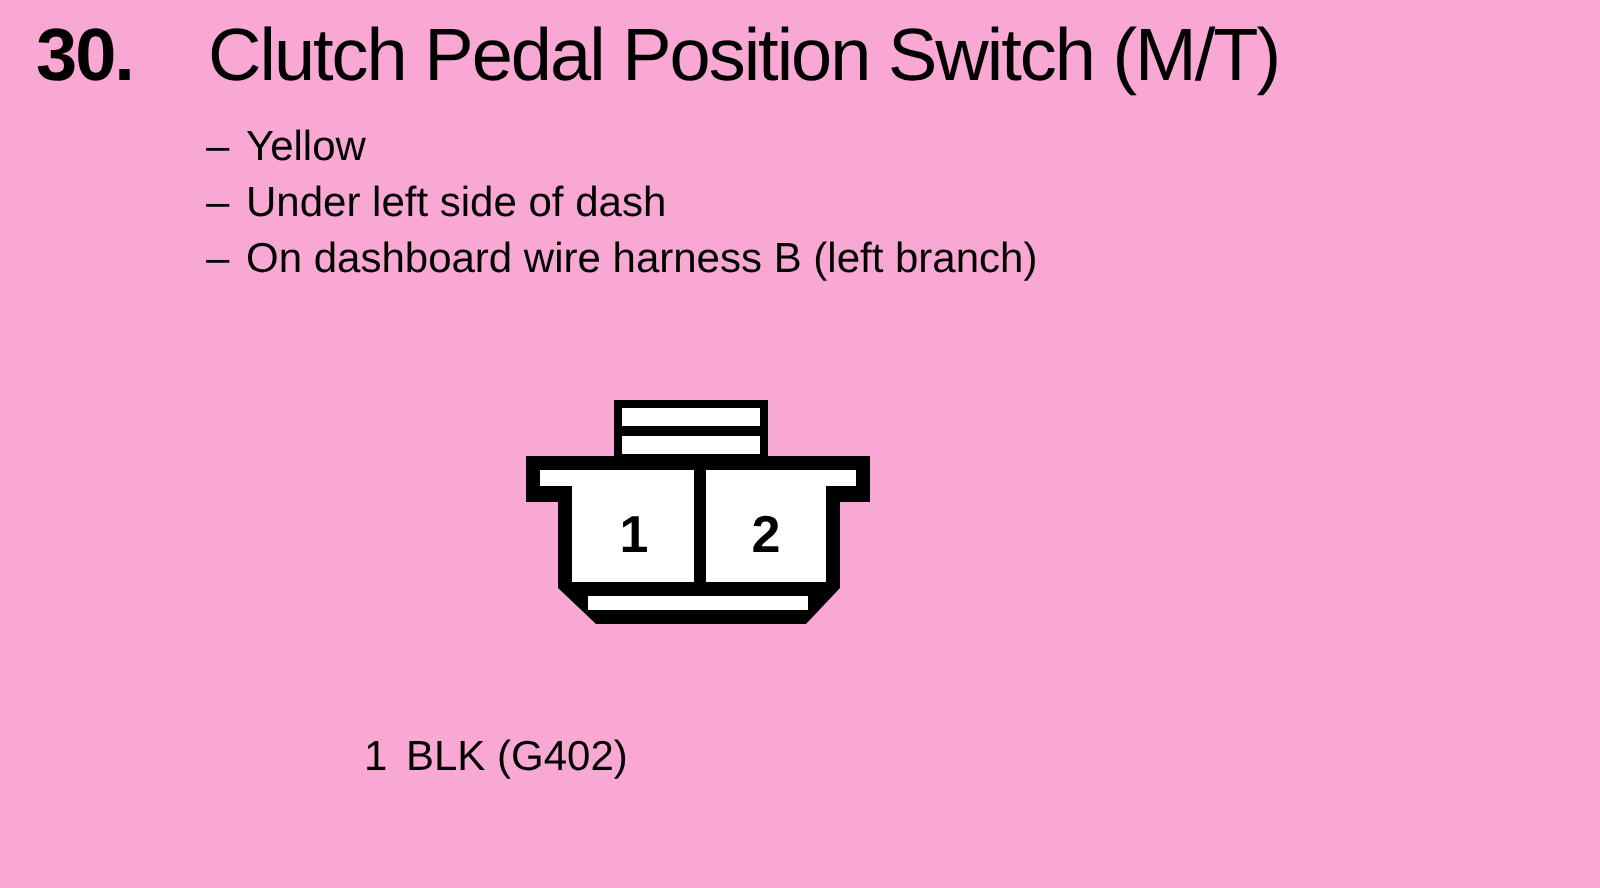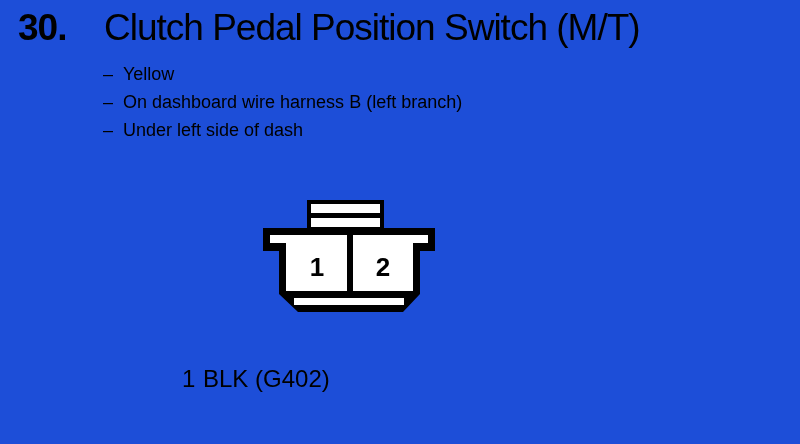--- a/index.html
+++ b/index.html
@@ -1,20 +1,20 @@
 <!DOCTYPE html>
 <html><head>
 <meta charset="utf-8">
 <style>
   html, body { margin: 0; padding: 0; background: #ffffff; }
   .page {
     position: relative;
     width: 800px;
     height: 444px;
-    background: #1d4ed8;
+    background: #f9a8d4;
     color: #000000;
     font-family: "Liberation Sans", sans-serif;
     overflow: hidden;
   }
   .section-number {
     position: absolute;
     left: 18px;
     top: 7px;
     font-size: 37px;
     font-weight: bold;
@@ -27,40 +27,40 @@
     top: 7px;
     font-size: 37px;
     font-weight: normal;
     letter-spacing: -1px;
     white-space: nowrap;
   }
   .detail-list {
     position: absolute;
     left: 103px;
     top: 60px;
-    font-size: 18px;
+    font-size: 21px;
     line-height: 28px;
   }
   .detail-item { white-space: nowrap; }
   .detail-dash {
     display: inline-block;
     width: 20px;
   }
   .connector-wrap {
     position: absolute;
     left: 250px;
     top: 195px;
     width: 200px;
     height: 125px;
   }
   .pin-list {
     position: absolute;
     left: 182px;
     top: 362px;
-    font-size: 24px;
+    font-size: 21px;
     line-height: 34px;
   }
   .pin-row { white-space: nowrap; }
   .pin-number {
     display: inline-block;
     width: 21px;
   }
   .cavity-num {
     font-family: "Liberation Sans", sans-serif;
     font-size: 26px;
@@ -75,24 +75,24 @@
 
   <div class="section-number">30.</div>
 
   <div class="section-title">Clutch Pedal Position Switch (M/T)</div>
 
   <div class="detail-list">
     <div class="detail-item">
       <span class="detail-dash">–</span><span>Yellow</span>
     </div>
     <div class="detail-item">
-      <span class="detail-dash">–</span><span>On dashboard wire harness B (left branch)</span>
+      <span class="detail-dash">–</span><span>Under left side of dash</span>
     </div>
     <div class="detail-item">
-      <span class="detail-dash">–</span><span>Under left side of dash</span>
+      <span class="detail-dash">–</span><span>On dashboard wire harness B (left branch)</span>
     </div>
   </div>
 
   <div class="connector-wrap">
     <svg width="200" height="125" viewBox="250 195 200 125" xmlns="http://www.w3.org/2000/svg">
 
       <g>
         <rect x="307" y="200" width="77" height="29" fill="#000000"></rect>
         <rect x="311" y="204" width="69" height="9" fill="#ffffff"></rect>
         <rect x="311" y="218" width="69" height="9" fill="#ffffff"></rect>

